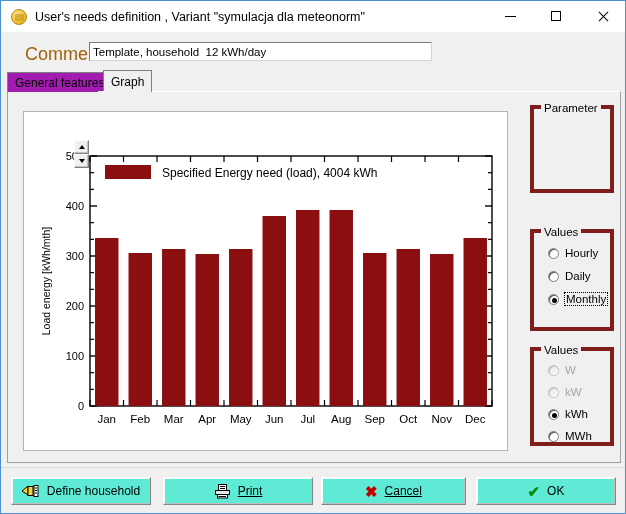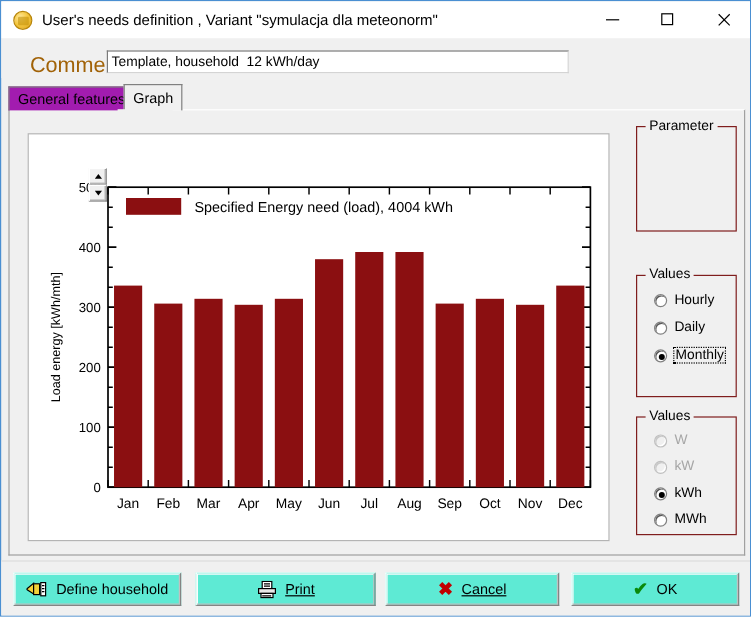--- a/index.html
+++ b/index.html
@@ -66,21 +66,21 @@
     position: absolute; left: 0; top: 31px;
     width: 624px; height: 33px;
     background: #f0f0f0;
   }
   #comment-label {
     position: absolute; left: 24px; top: 12px;
     font-size: 18px; color: #a16207;
   }
   #comment-input {
     position: absolute; left: 88px; top: 41px;
-    width: 385px; height: 19px;
+    width: 343px; height: 19px;
     border: 1px solid #7a7a7a;
     border-right-color: #d4d4d4;
     border-bottom-color: #d4d4d4;
     background: #ffffff;
     font-family: "Liberation Sans", sans-serif;
     font-size: 11.5px;
     color: #000;
     padding: 1px 3px;
     outline: none;
   }
@@ -147,21 +147,21 @@
     position: absolute; left: 50%; top: 50%;
     width: 0; height: 0;
     transform: translate(-50%,-50%);
   }
   .spin-up .arr { border-left: 3px solid transparent; border-right: 3px solid transparent; border-bottom: 4px solid #000; }
   .spin-dn .arr { border-left: 3px solid transparent; border-right: 3px solid transparent; border-top: 4px solid #000; }
 
   
   .groupbox {
     position: absolute;
-    border: 1px solid #7f1d1d;
+    border: 4px solid #7f1d1d;
     background: transparent;
   }
   .group-title {
     position: absolute; top: -7px; left: 7px;
     background: #f0f0f0;
     padding: 0 3px;
     font-size: 11.5px; color: #000;
   }
   #group-parameter { left: 529px; top: 104px; width: 84px; height: 88px; }
   #group-values    { left: 529px; top: 228px; width: 84px; height: 102px; }

